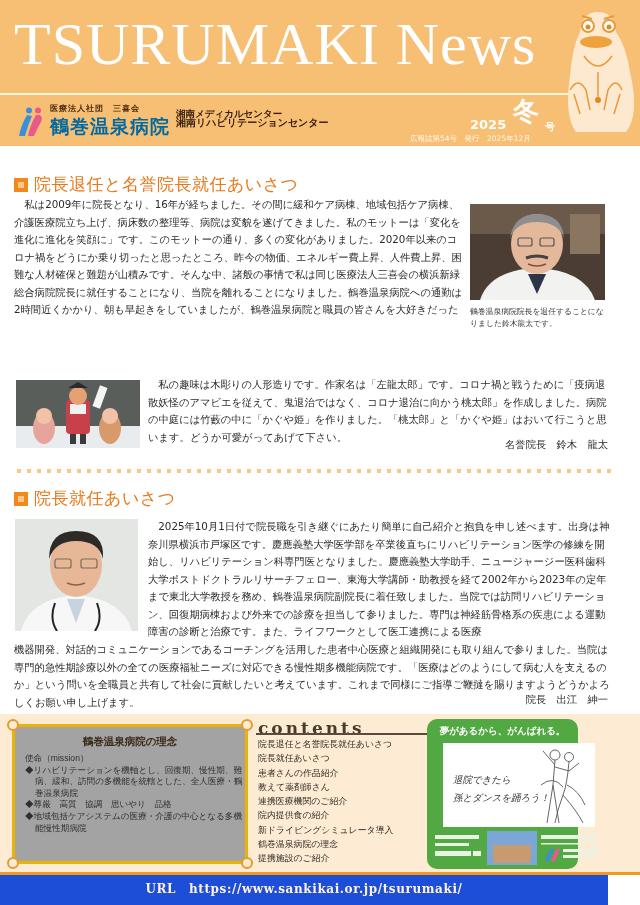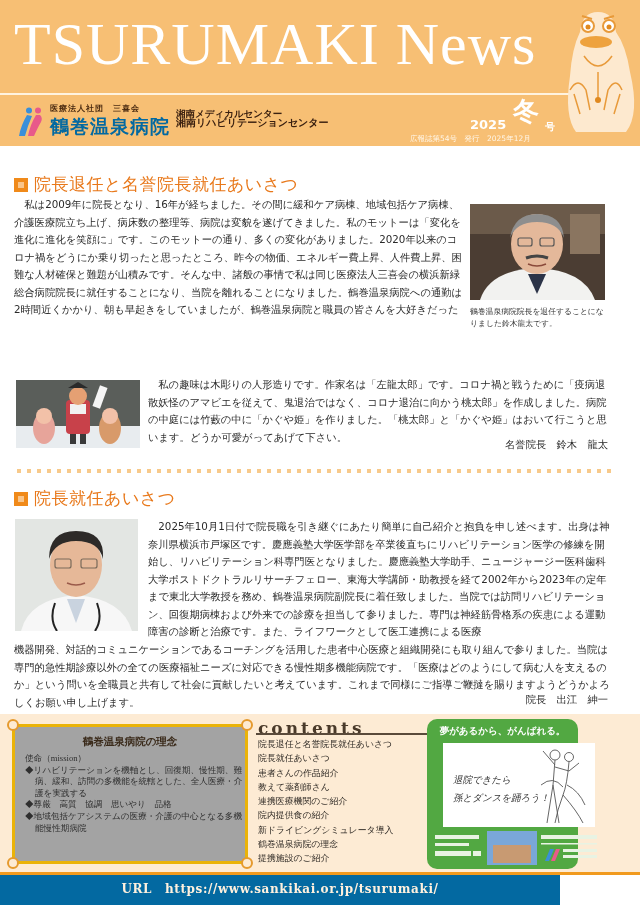--- a/index.html
+++ b/index.html
@@ -43,37 +43,37 @@
     background-image: radial-gradient(circle, #f7c98a 2.2px, transparent 2.5px);
     background-size: 10px 6px; background-repeat: repeat-x; }
 
   
   .bottom-band { position: absolute; left: 0; top: 714px; width: 640px; height: 158px; background: #fdebd4; }
   .bottom-rule { position: absolute; left: 0; top: 872px; width: 640px; height: 3px; background: #f19a1e; }
 
   .philo-box { position: absolute; left: 12px; top: 724px; width: 236px; height: 140px; background: #a3a3a3; border: 3px solid #eab308; }
   .philo-box .corner { position: absolute; width: 12px; height: 12px; border: 2px solid #e59a2e; border-radius: 50%; background: #fdebd4; }
   .philo-title { position: absolute; left: 0; top: 8px; width: 100%; text-align: center; font-family: "DejaVu Serif", serif; font-size: 10.5px; font-weight: bold; color: #3a2a1a; }
-  .philo-lines { position: absolute; left: 10px; top: 26px; width: 218px; font-family: Liberation Serif, serif; font-size: 8.6px; line-height: 11.6px; color: #2f2f2f; }
+  .philo-lines { position: absolute; left: 10px; top: 26px; width: 218px; font-family: Liberation Sans, sans-serif; font-size: 8.6px; line-height: 11.6px; color: #2f2f2f; }
   .philo-lines .hd { display: block; }
   .philo-lines .bl { display: block; padding-left: 10px; text-indent: -10px; }
 
   .contents-head { position: absolute; left: 258px; top: 718px; font-family: "DejaVu Serif", serif; font-size: 17px; font-weight: bold; letter-spacing: 3px; color: #4a3a2a; }
   .contents-rule { position: absolute; left: 256px; top: 733px; width: 178px; height: 1.5px; background: #5a4a3a; }
   .contents-list { position: absolute; left: 258px; top: 737px; list-style: none; }
   .contents-list li { font-size: 8.9px; line-height: 14.3px; color: #2f2a25; white-space: nowrap; }
 
   .ad-card { position: absolute; left: 427px; top: 719px; width: 151px; height: 150px; background: #52a842; border-radius: 10px; }
   .ad-slogan { position: absolute; left: 0; top: 6px; width: 100%; text-align: center; font-size: 9.5px; font-weight: bold; color: #ffffff; }
   .ad-sketch { position: absolute; left: 16px; top: 24px; width: 152px; height: 84px; background: #ffffff; padding-left: 42px; }
   .ad-handwrite { position: absolute; left: 10px; top: 28px; font-family: "DejaVu Serif", serif; font-style: italic; font-size: 9.5px; line-height: 18px; color: #333; white-space: nowrap; }
   .ad-footer { position: absolute; left: 6px; top: 112px; width: 170px; height: 34px; }
 
   
-  .url-bar { position: absolute; left: 0; top: 875px; width: 560px; height: 30px; background: #0369a1; }
+  .url-bar { position: absolute; left: 0; top: 875px; width: 608px; height: 30px; background: #1d4ed8; }
   .url-text { position: absolute; left: 0; top: 7px; width: 100%; text-align: center; font-family: "DejaVu Serif", serif; font-size: 12px; font-weight: bold; color: #fff1de; letter-spacing: 0.6px; word-spacing: 8px; }
 </style>
 </head>
 <body>
 
 <header class="masthead">
   <div class="mast-title">TSURUMAKI News</div>
   <div class="mast-rule"></div>
 
   <svg class="mascot" viewBox="0 0 84 130">
@@ -193,21 +193,21 @@
 <div class="bottom-band"></div>
 
 <div class="philo-box">
   <span class="corner" style="left:-8px; top:-8px;"></span>
   <span class="corner" style="right:-8px; top:-8px;"></span>
   <span class="corner" style="left:-8px; bottom:-8px;"></span>
   <span class="corner" style="right:-8px; bottom:-8px;"></span>
   <div class="philo-title">鶴巻温泉病院の理念</div>
   <div class="philo-lines">
     <span class="hd">使命（mission）</span>
-    <span class="bl">◆リハビリテーションを機軸とし、回復期、慢性期、難病、緩和、訪問の多機能を統轄とした、全人医療・介護を実践する</span>
+    <span class="bl">◆リハビリテーションを機軸とし、回復期、慢性期、難病、緩和、訪問の多機能を統轄とした、全人医療・鶴巻温泉病院</span>
     <span class="bl">◆尊厳　高質　協調　思いやり　品格</span>
     <span class="bl">◆地域包括ケアシステムの医療・介護の中心となる多機能慢性期病院</span>
   </div>
 </div>
 
 <div class="contents-head">contents</div>
 <div class="contents-rule"></div>
 <ul class="contents-list">
   <li>院長退任と名誉院長就任あいさつ</li>
   <li>院長就任あいさつ</li>

